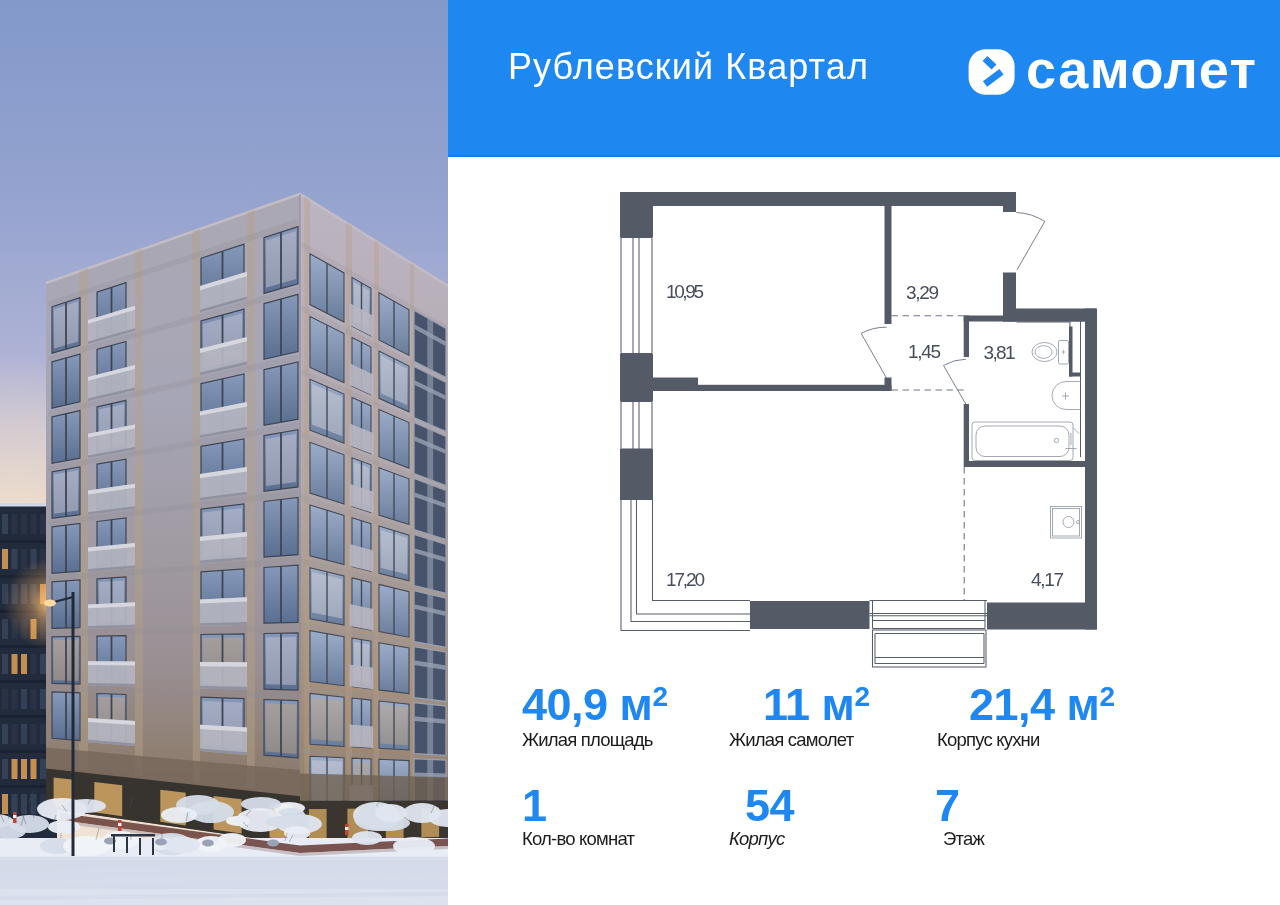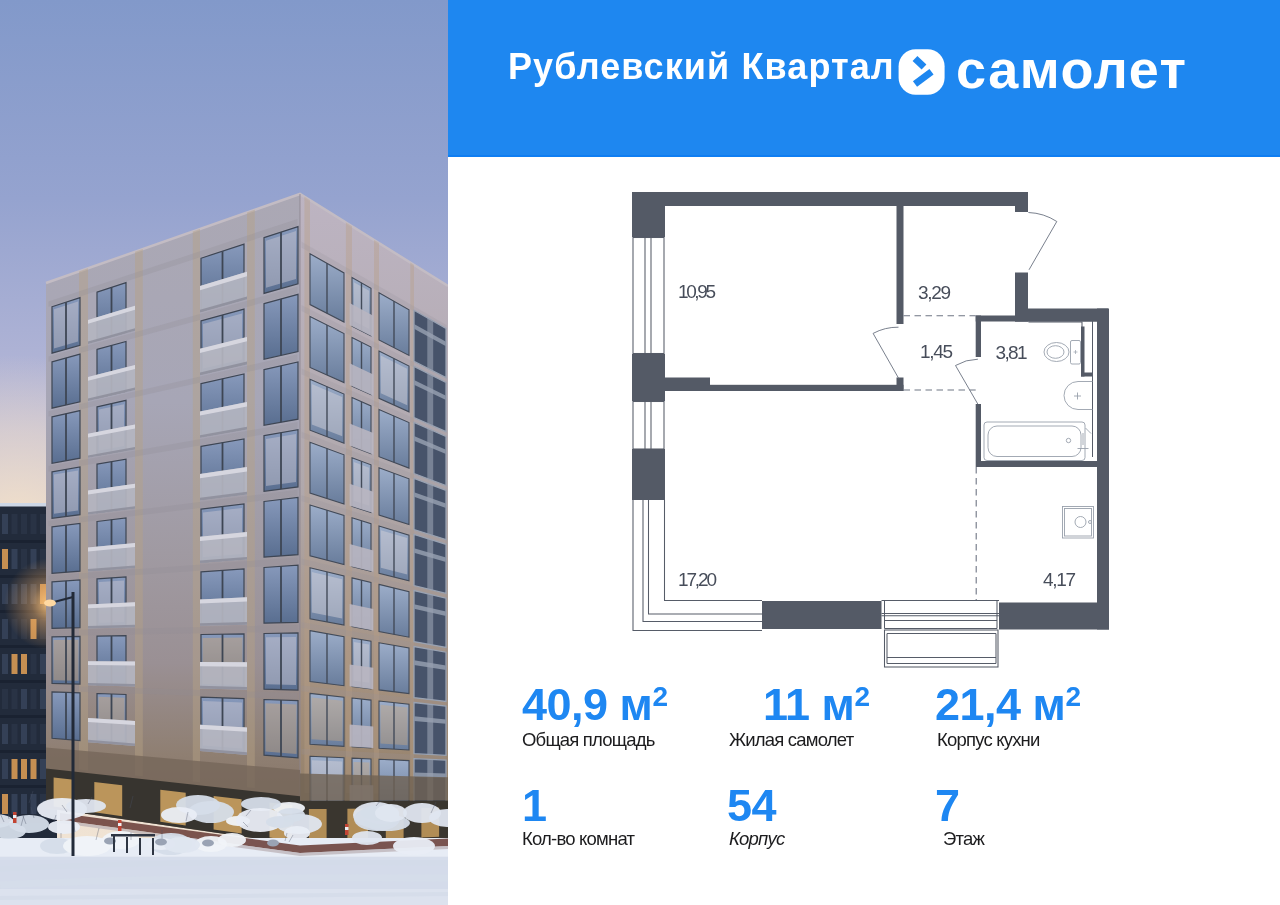--- a/index.html
+++ b/index.html
@@ -498,32 +498,32 @@
         <rect x="126" y="837" width="2" height="16"></rect>
         <rect x="139" y="838" width="2" height="17"></rect>
         <rect x="152" y="838" width="2" height="17"></rect>
         <rect x="111" y="834" width="44" height="2.5"></rect>
       </g>
 </svg>
 </div>
 
 <div class="abs" style="left:448px;top:0;width:832px;height:155px;background:#1e87f0;border-bottom:2px solid #0f7ef2;"></div>
 
-<div class="abs" style="left:508px;top:49px;color:#fff;font-size:36px;line-height:36px;font-weight:700;letter-spacing:1.1px;">Рублевский Квартал</div>
-
-<div class="abs" style="left:898px;top:49px;width:300px;height:46px;">
+<div class="abs" style="left:508px;top:49px;color:#fff;font-size:36px;line-height:36px;font-weight:400;letter-spacing:1.1px;">Рублевский Квартал</div>
+
+<div class="abs" style="left:968px;top:49px;width:300px;height:46px;">
 <svg width="300" height="46" viewBox="0 0 300 46" xmlns="http://www.w3.org/2000/svg">
   <rect x="0.6" y="0.3" width="46" height="45.5" rx="17" fill="#ffffff"></rect>
   <line x1="17" y1="9.5" x2="26" y2="18" stroke="#1e87f0" stroke-width="7"></line>
   <line x1="33.5" y1="22.7" x2="17" y2="35" stroke="#1e87f0" stroke-width="7"></line>
   <text x="58" y="38.5" font-family="Liberation Sans, sans-serif" font-size="54" font-weight="700" fill="#ffffff" letter-spacing="1.5">самолет</text>
 </svg>
 </div>
 
-<div class="abs" style="left:600px;top:170px;width:540px;height:510px;">
+<div class="abs" style="left:588px;top:170px;width:540px;height:510px;">
 <svg id="plan" width="540" height="510" viewBox="600 170 540 510" xmlns="http://www.w3.org/2000/svg">
   <g id="planwalls" fill="#545a66" stroke="none">
 
     <rect x="632" y="192" width="396" height="14"></rect>
 
     <rect x="632" y="192" width="33" height="45"></rect>
 
     <rect x="1015" y="192" width="13" height="20"></rect>
 
     <rect x="632" y="354" width="33" height="47"></rect>
@@ -651,33 +651,33 @@
 </div>
 
 <style>
   .num{position:absolute;color:#1e87f2;font-weight:700;font-size:45px;line-height:45px;letter-spacing:-0.5px;}
   .num .sup{font-size:28px;line-height:28px;vertical-align:14px;letter-spacing:0;}
   .lab{position:absolute;color:#1c1c1e;font-size:18.5px;line-height:18.5px;letter-spacing:-0.8px;}
 </style>
 
 <div class="num" style="left:522px;top:682px;">40,9 м<span class="sup">2</span></div>
 
-<div class="lab" style="left:522px;top:731px;">Общая площадь</div>
+<div class="lab" style="left:522px;top:731px;">Жилая площадь</div>
 
 <div class="num" style="left:727px;top:682px;margin-left:36px;">11 м<span class="sup">2</span></div>
 
 <div class="lab" style="left:729px;top:731px;">Жилая самолет</div>
 
-<div class="num" style="left:935px;top:682px;text-align:right;">21,4 м<span class="sup">2</span></div>
+<div class="num" style="left:969px;top:682px;text-align:right;">21,4 м<span class="sup">2</span></div>
 
 <div class="lab" style="left:937px;top:731px;">Корпус кухни</div>
 
 <div class="num" style="left:522px;top:783px;">1</div>
 
 <div class="lab" style="left:522px;top:830px;text-align:right;">Кол-во комнат</div>
 
-<div class="num" style="left:727px;top:783px;text-align:center;">54</div>
+<div class="num" style="left:745px;top:783px;text-align:center;">54</div>
 
 <div class="lab" style="left:729px;top:830px;font-style:italic;">Корпус</div>
 
 <div class="num" style="left:935px;top:783px;">7</div>
 
 <div class="lab" style="left:937px;top:830px;margin-left:6px;">Этаж</div>
 
 </body></html>

